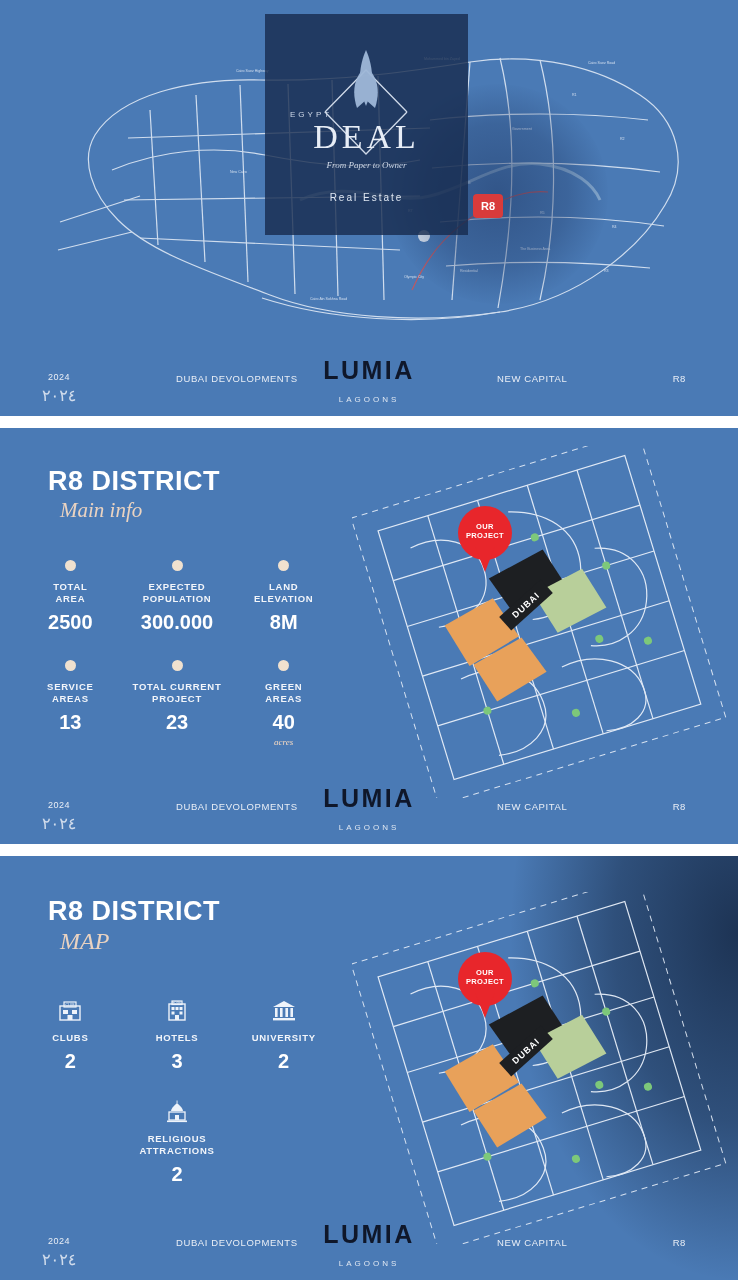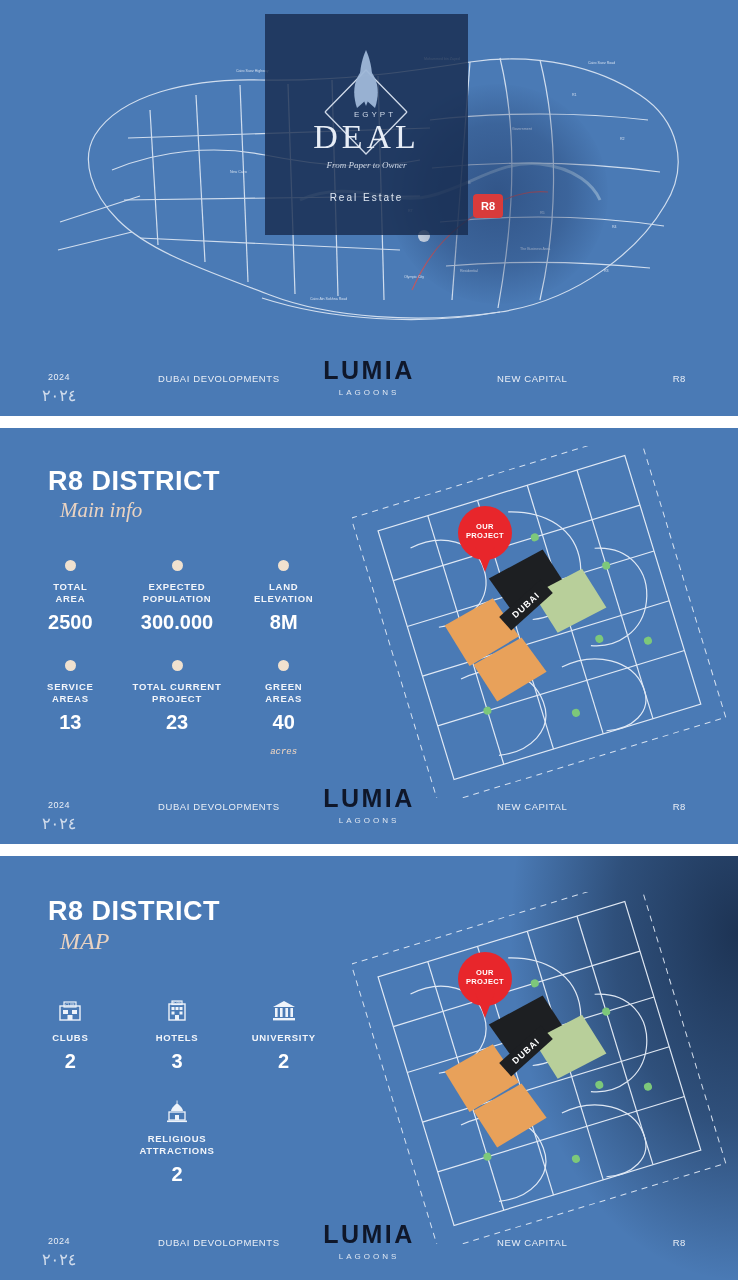--- a/index.html
+++ b/index.html
@@ -7,50 +7,50 @@
   .deck{width:738px;height:1280px;display:flex;flex-direction:column;justify-content:space-between;background:#fff;}
   .slide{position:relative;width:738px;background:#4a7ab5;overflow:hidden;}
   .s1{height:420px;}
   .s2{height:420px;}
   .s3{height:428px;}
 
   
   .footer{position:absolute;left:0;right:0;bottom:8px;height:44px;color:#e9eef6;}
   .footer .yr{position:absolute;left:48px;top:8px;font-size:9px;letter-spacing:.5px;}
   .footer .yr-ar{position:absolute;left:42px;top:22px;font-size:16px;opacity:.85;}
-  .footer .dev{position:absolute;left:158px;top:9px;font-size:9.5px;letter-spacing:.6px;}
+  .footer .dev{position:absolute;left:176px;top:9px;font-size:9.5px;letter-spacing:.6px;}
   .footer .cap{position:absolute;left:497px;top:9px;font-size:9.5px;letter-spacing:.6px;}
   .footer .r8{position:absolute;right:52px;top:9px;font-size:9.5px;letter-spacing:.6px;}
   .brand{position:absolute;left:0;right:0;top:-6px;text-align:center;}
   .brand .bn{font-size:25px;letter-spacing:2.5px;color:#0f172a;font-weight:700;line-height:1;}
-  .brand .bs{font-size:8px;letter-spacing:3px;color:#dfe7f2;margin-top:5px;}
+  .brand .bs{font-size:8px;letter-spacing:3px;color:#dfe7f2;margin-top:12px;}
 
   
   .map1{position:absolute;left:0;top:0;width:738px;height:350px;}
   .glow{position:absolute;left:388px;top:84px;width:220px;height:220px;border-radius:50%;
         background:radial-gradient(circle,rgba(30,55,100,.55) 0%,rgba(30,55,100,.32) 45%,rgba(30,55,100,0) 72%);}
   .logobox{position:absolute;left:265px;top:14px;width:203px;height:221px;background:rgba(23,43,77,.80);}
-  .logobox .eg{position:absolute;top:96px;left:8px;right:0;text-align:center;font-size:8px;letter-spacing:3px;color:#cfd9e8;padding-left:9px;}
+  .logobox .eg{position:absolute;top:96px;left:16px;right:0;text-align:left;font-size:8px;letter-spacing:3px;color:#cfd9e8;padding-left:9px;}
   .logobox .dl{position:absolute;top:104px;left:0;right:0;text-align:center;font-size:34px;letter-spacing:4px;color:#e7edf6;font-family:"Liberation Serif",serif;}
   .logobox .tg{position:absolute;top:146px;left:0;right:0;text-align:center;font-size:9px;color:#cfd9e8;font-family:"Liberation Serif",serif;font-style:italic;}
   .logobox .re{position:absolute;top:178px;left:0;right:0;text-align:center;font-size:10px;letter-spacing:2px;color:#dfe7f2;}
   .pin-r8{position:absolute;left:473px;top:194px;width:30px;height:24px;background:#d93b3b;border-radius:4px;color:#fff;font-size:11px;font-weight:700;display:flex;align-items:center;justify-content:center;}
 
   
   .h-title{position:absolute;left:48px;font-size:27px;font-weight:700;color:#ffffff;letter-spacing:.5px;}
   .h-sub{position:absolute;left:60px;font-family:"Liberation Serif",serif;font-style:italic;font-size:21px;color:#f3d8c2;opacity:.95;}
 
   
   .stats{position:absolute;left:17px;width:320px;color:#fff;}
   .row{display:flex;}
   .stat{flex:1;text-align:center;padding:0 4px;}
   .dot{width:11px;height:11px;border-radius:50%;background:#f0e1cf;margin:0 auto 10px;}
   .stat .lbl{font-size:9.5px;line-height:12px;letter-spacing:.7px;font-weight:700;color:#f2f5fa;}
   .stat .val{font-size:20px;font-weight:700;margin-top:6px;color:#ffffff;}
-  .stat .unit{font-family:Liberation Mono, monospace;font-style:italic;font-size:9px;color:#f3d8c2;margin-top:13px;}
+  .stat .unit{font-family:Liberation Serif, serif;font-style:italic;font-size:9px;color:#f3d8c2;margin-top:3px;}
 
   
   .ico{width:26px;height:26px;margin:0 auto 8px;color:#eef3fa;}
   .ico svg{width:26px;height:26px;display:block;}
 
   
   .dmap{position:absolute;}
   .dmap .frame{position:absolute;left:0;top:0;width:100%;height:100%;}
   .pin{position:absolute;width:54px;height:54px;}
   .pin .head{width:54px;height:54px;border-radius:50%;background:#e8262b;}

